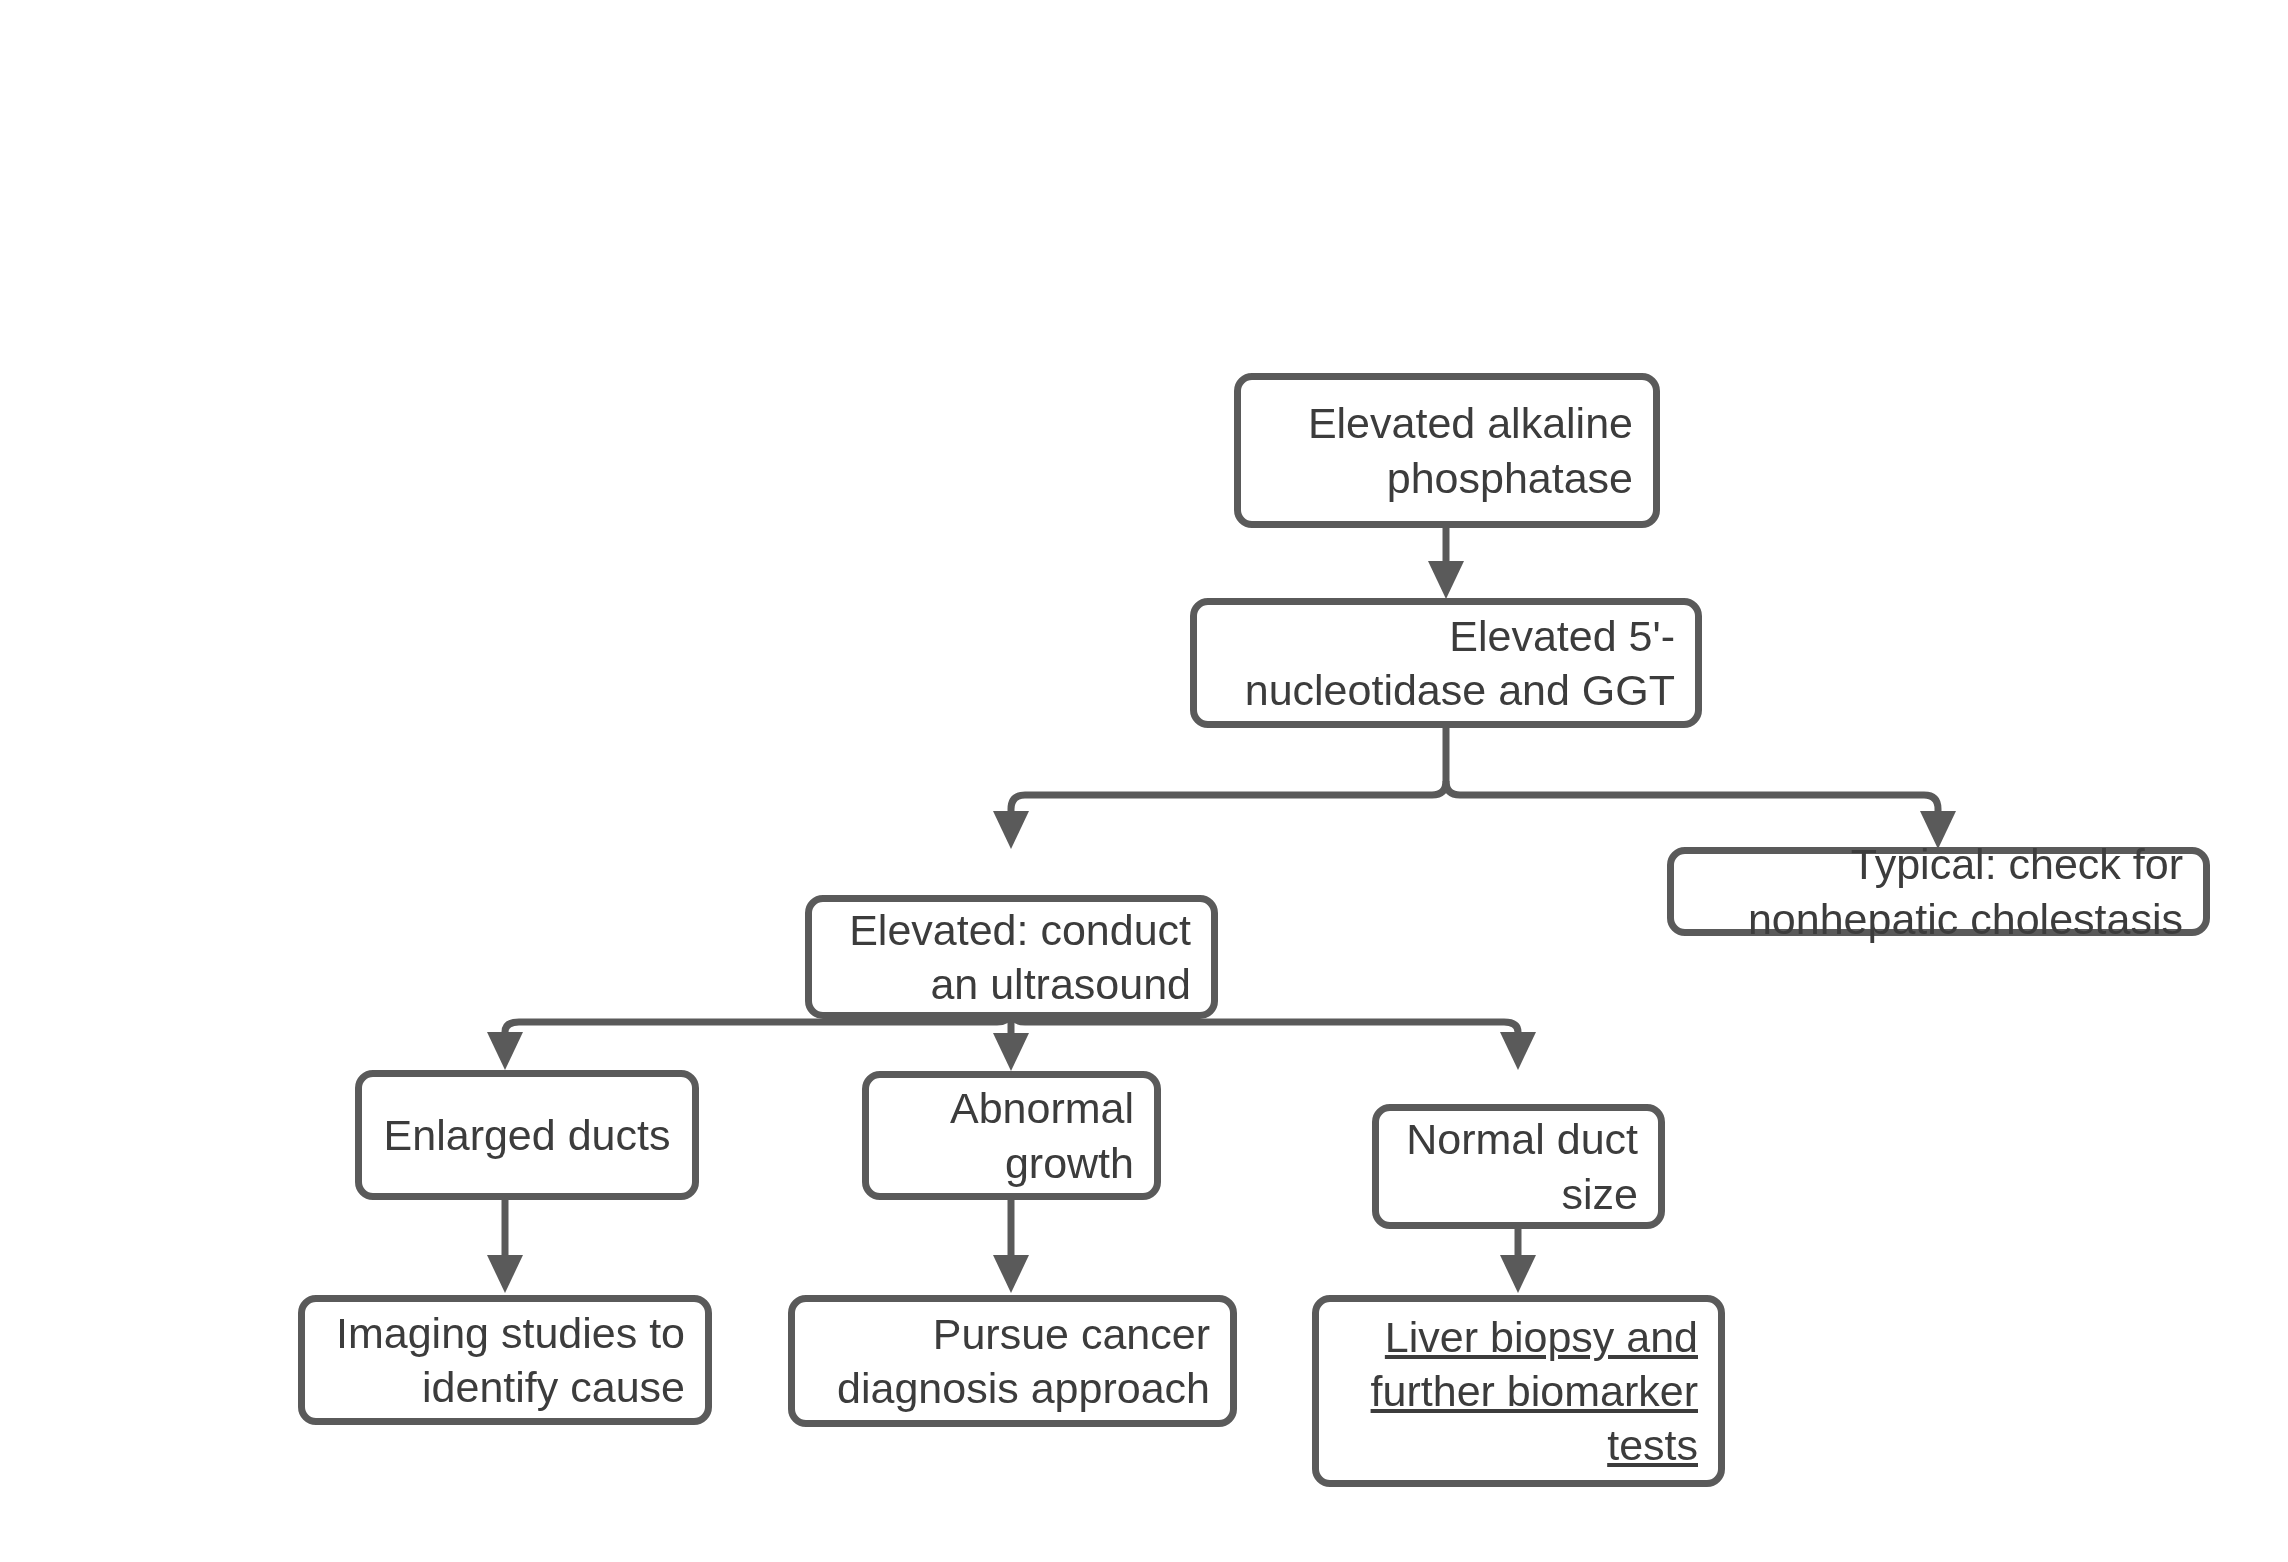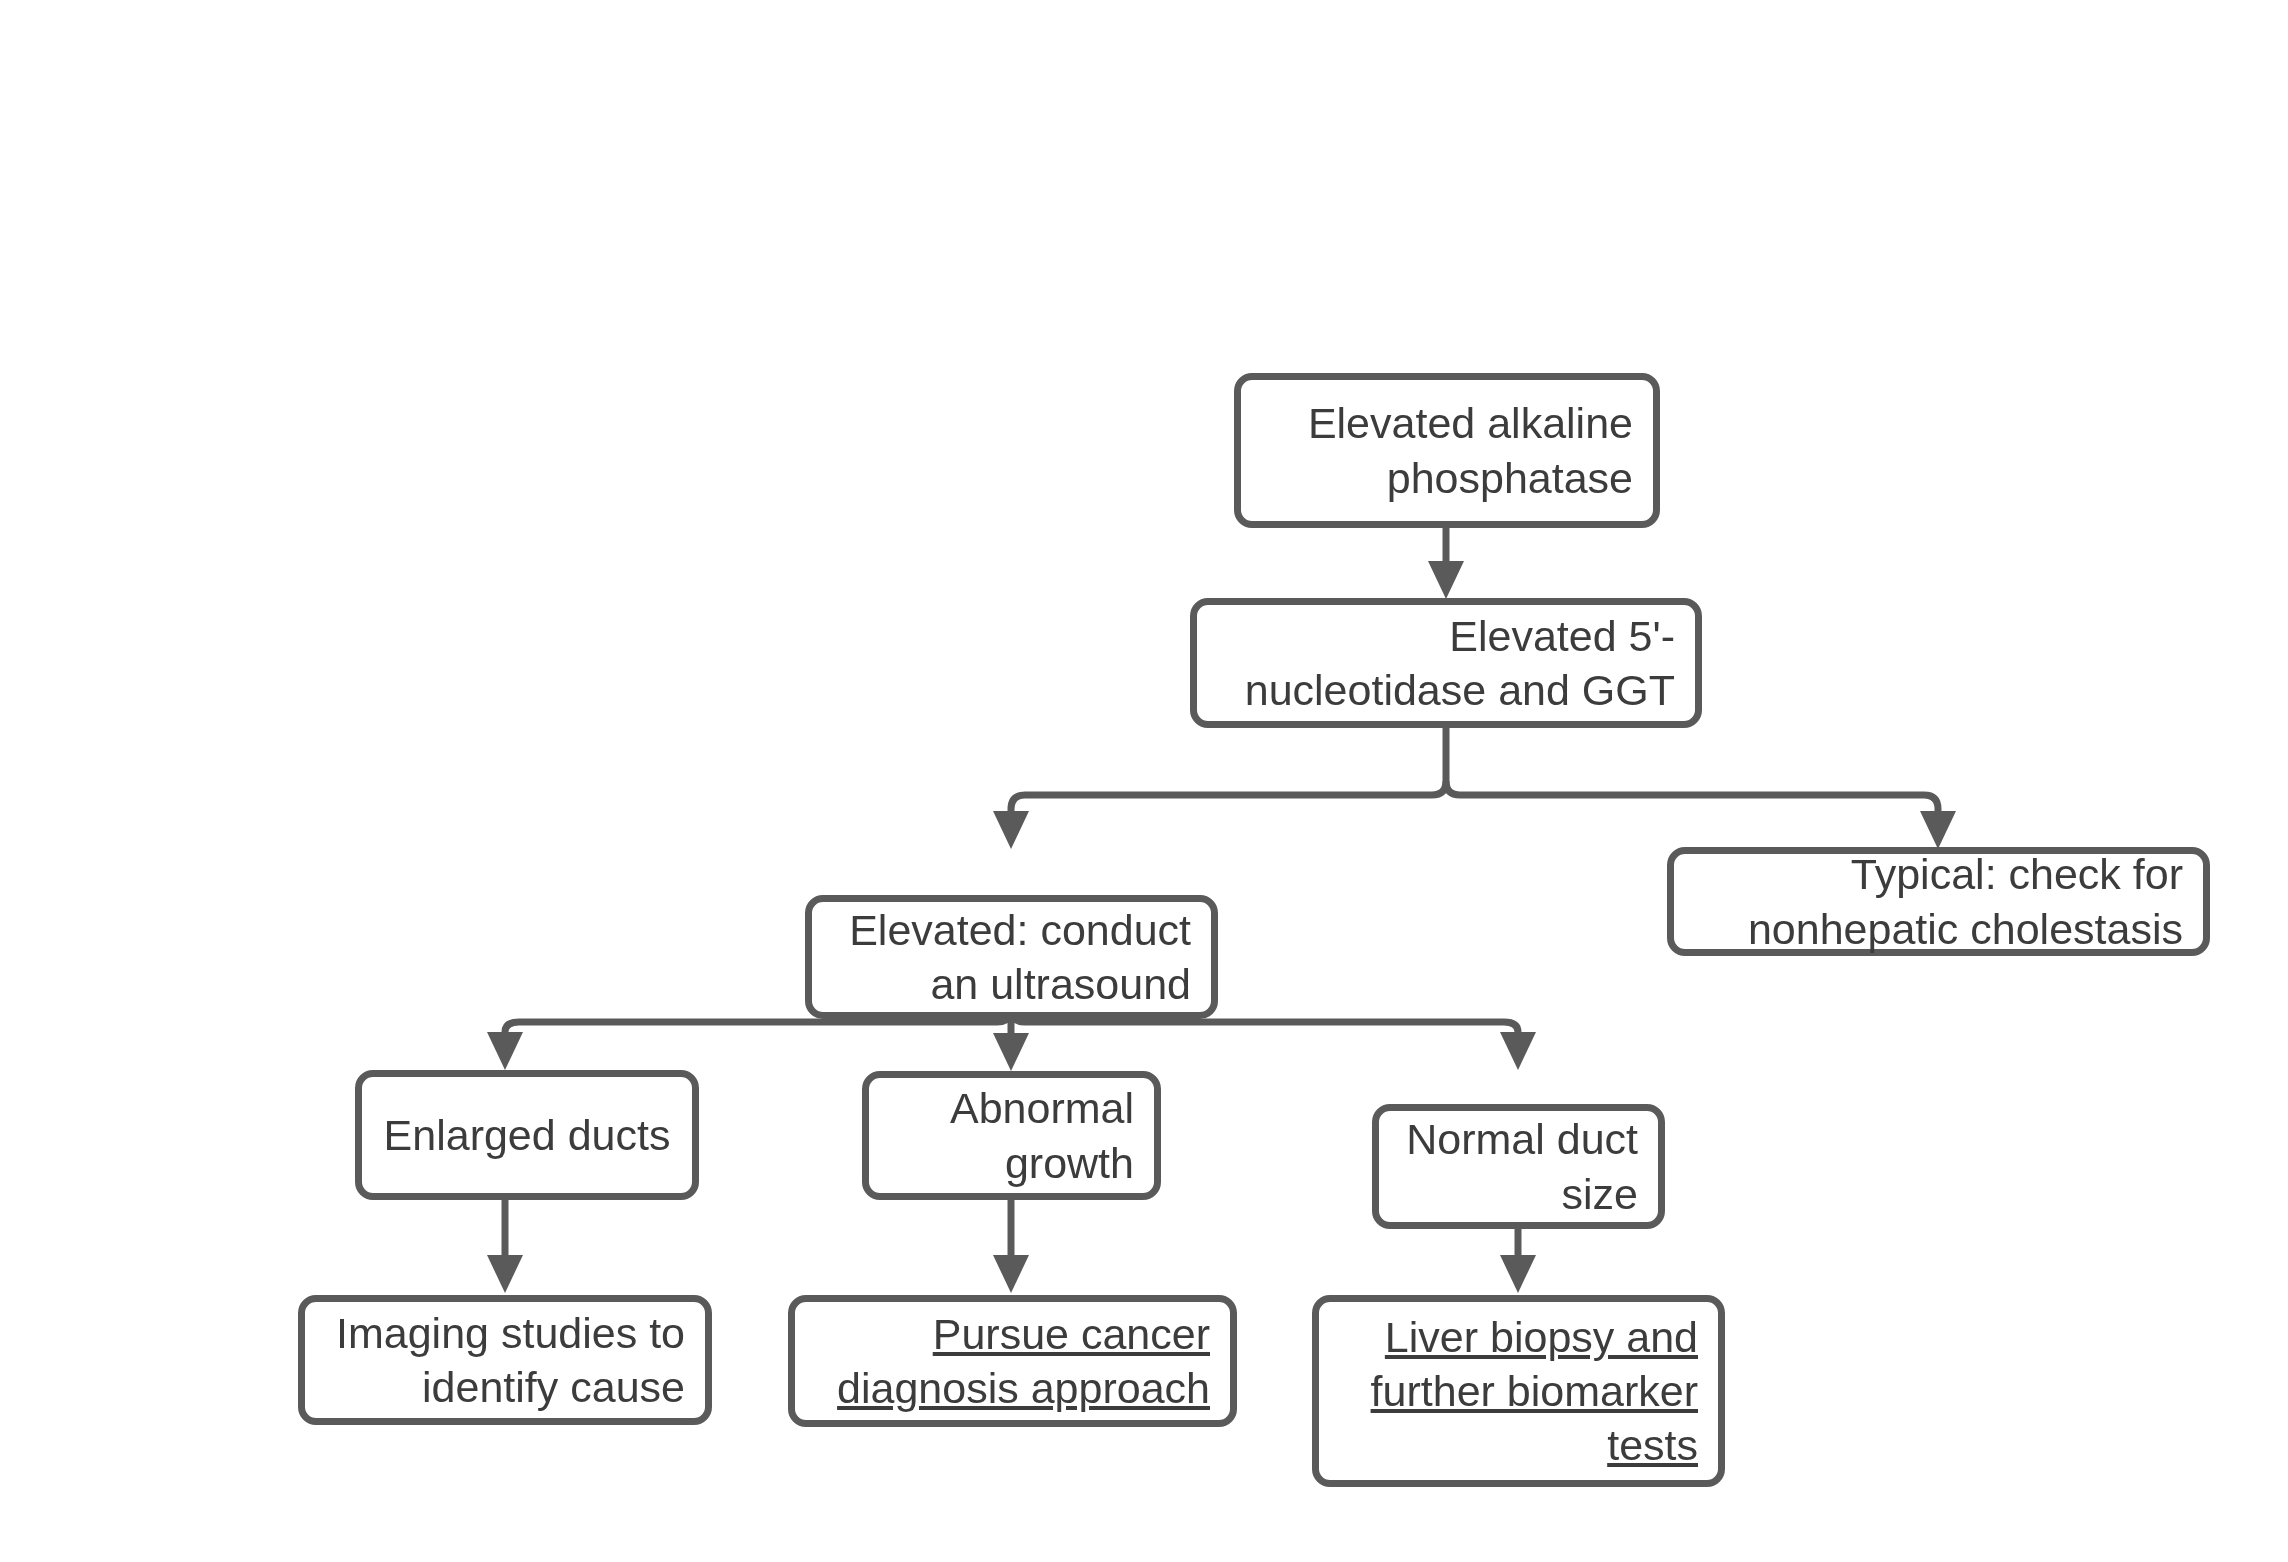--- a/index.html
+++ b/index.html
@@ -100,27 +100,27 @@
       <polygon points="1518,1293 1500,1255 1536,1255"></polygon>
     </g>
   </svg>
 
   <div class="node" style="left:1234px; top:373px; width:426px; height:155px;">Elevated alkaline phosphatase</div>
 
   <div class="node" style="left:1190px; top:598px; width:512px; height:130px;">Elevated 5'-nucleotidase and GGT</div>
 
   <div class="node" style="left:805px; top:847px; width:413px; height:124px;margin-top:48px;">Elevated: conduct an ultrasound</div>
 
-  <div class="node" style="left:1667px; top:847px; width:543px; height:109px;">Typical: check for nonhepatic cholestasis</div>
+  <div class="node" style="left:1667px; top:847px; width:543px; height:89px;">Typical: check for nonhepatic cholestasis</div>
 
   <div class="node" style="left:355px; top:1070px; width:344px; height:130px;">Enlarged ducts</div>
 
   <div class="node" style="left:862px; top:1071px; width:299px; height:129px;">Abnormal growth</div>
 
   <div class="node" style="left:1372px; top:1070px; width:293px; height:125px;margin-top:34px;">Normal duct size</div>
 
   <div class="node" style="left:298px; top:1295px; width:414px; height:130px;">Imaging studies to identify cause</div>
 
-  <div class="node" style="left:788px; top:1295px; width:449px; height:132px;text-decoration:underline;">Pursue cancer diagnosis approach</div>
+  <div class="node" style="left:788px; top:1295px; width:449px; height:132px;">Pursue cancer diagnosis approach</div>
 
   <div class="node" style="left:1312px; top:1295px; width:413px; height:192px;text-decoration:underline;">Liver biopsy and further biomarker tests</div>
 
 </div>
 
 </body></html>

